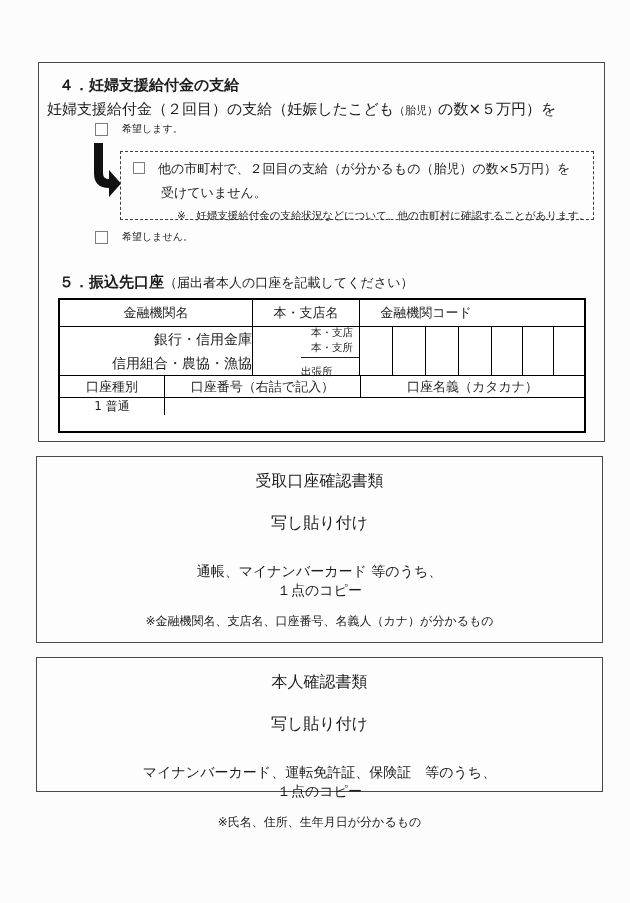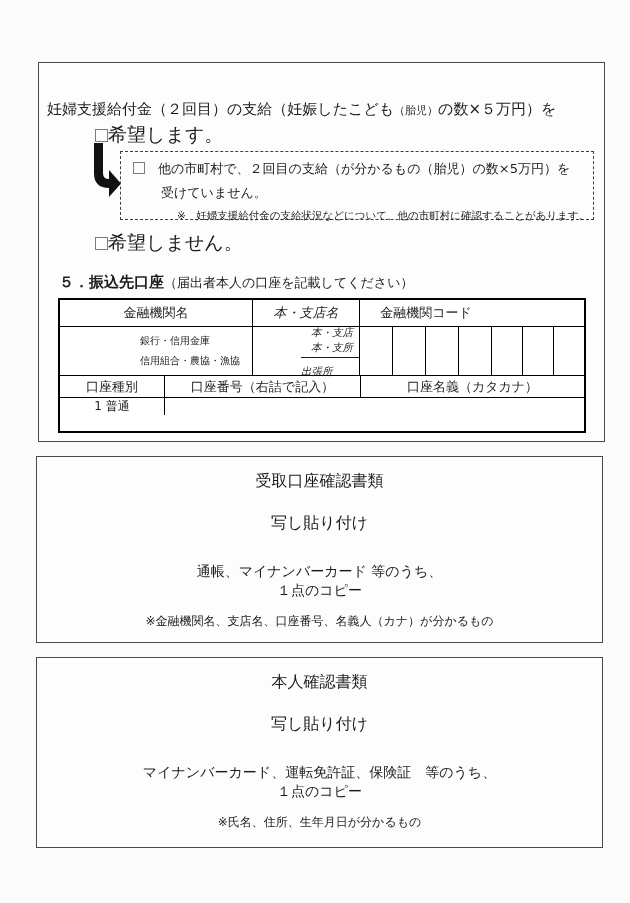--- a/index.html
+++ b/index.html
@@ -10,21 +10,21 @@
     color: #1c1c1c;
     background: #fcfcfc;
   }
   .panel { position: absolute; background: #fdfdfd; border: 1.5px solid #4a4a4a; }
 
   
   #box1 { left: 38px; top: 62px; width: 567px; height: 380px; }
   .h4 { position: absolute; left: 20px; top: 13px; font-size: 15px; font-weight: bold; }
   .intro { position: absolute; left: 8px; top: 37px; font-size: 15px; white-space: nowrap; }
   .intro .small-paren { font-size: 11px; }
-  .opt-row { position: absolute; display: flex; align-items: center; font-size: 19px; }
+  .opt-row { position: absolute; display: flex; align-items: flex-end; gap: 14px; font-size: 10px; }
   #opt-yes { left: 56px; top: 59px; }
   #opt-no  { left: 56px; top: 167px; }
   .checkbox {
     display: inline-block; width: 13px; height: 13px;
     border: 1.5px solid #7d7d7d; background: #fdfdfd; flex: 0 0 auto;
   }
   .arrow-wrap { position: absolute; left: 52px; top: 80px; width: 30px; height: 60px; }
   .dashed-box {
     position: absolute; left: 81px; top: 88px; width: 474px; height: 69px;
     border: 1.5px dashed #3f3f3f; padding: 8px 6px 4px 12px; background: #fdfdfd;
@@ -46,55 +46,56 @@
   .trow { display: flex; border-bottom: 1px solid #000; }
   .trow:last-child { border-bottom: none; }
   .tcell { border-right: 1px solid #000; display: flex; align-items: center; justify-content: center; }
   .tcell:last-child { border-right: none; }
   .hdr { font-size: 13px; }
   .r1 { height: 27px; }
   .r2 { height: 49px; }
   .r3 { height: 22px; }
   .r4 { height: 33px; flex-direction: column; }
   .w-bankname { width: 193px; flex: 0 0 auto; }
-  .w-branchname { width: 107px; flex: 0 0 auto; font-style: italic; }
+  .w-branchname { width: 107px; flex: 0 0 auto; }
   .w-bankcode { width: 132px; flex: 0 0 auto; }
   .w-branchcode { flex: 1 1 auto; }
   .w-acct-type { width: 105px; flex: 0 0 auto; }
   .w-acct-num { width: 196px; flex: 0 0 auto; }
   .w-acct-name { flex: 1 1 auto; }
   .code-cell { flex: 1 1 0; border-right: 1px solid #000; }
   .code-group { display: flex; padding: 0; align-items: stretch; }
   .code-group .code-cell:last-child { border-right: none; }
   .w-bankcode.code-group .code-cell:last-child { border-right: none; }
-  .bank-kind { margin-left: auto; margin-right: 12px; text-align: left; font-size: 10px; line-height: 1; }
+  .bank-kind { margin-left: auto; margin-right: 0; text-align: right; font-size: 14px; line-height: 1; }
   .bank-kind div:first-child { margin-bottom: 10px; }
   .cellA { justify-content: flex-start; }
   .cellB { flex-direction: column; align-items: stretch; justify-content: center; font-size: 10.5px; line-height: 1; padding: 3px 0; }
   .cellB .bt { text-align: right; padding-right: 6px; margin: 2px 0; }
   .cellB .bt-last { width: 58px; margin-left: auto; border-top: 1px solid #1c1c1c; padding-top: 8px; margin-top: 3px; padding-right: 6px; }
   .acct-type-val { font-size: 12px; }
   .num-group { display: flex; align-items: stretch; }
   .num-group .code-cell:last-child { border-right: none; }
 
   
   #box2 { left: 36px; top: 456px; width: 567px; height: 187px; }
-  #box3 { left: 36px; top: 657px; width: 567px; height: 191px; }
+  #box3 { left: 36px; top: 657px; width: 567px; height: 135px; }
   .attach { text-align: center; }
   .attach .title { font-size: 16px; margin-top: 14px; }
   .attach .subtitle { font-size: 16px; margin-top: 21px; }
   .attach .body1 { font-size: 14px; margin-top: 29px; }
   .attach .body2 { font-size: 14px; margin-top: 1px; }
   .attach .note { font-size: 12px; margin-top: 13px; }
 </style>
 </head>
 <body>
 
 <div class="panel" id="box1">
 
+  <div class="h4">４．妊婦支援給付金の支給</div>
 
   <div class="intro"><span>妊婦支援給付金（２回目）の支給（妊娠したこども</span><span class="small-paren">（胎児）</span><span>の数×５万円）を</span></div>
 
   <div class="opt-row" id="opt-yes">
     <span class="checkbox"></span>
     <span>希望します。</span>
   </div>
 
   <div class="arrow-wrap">
     <svg width="30" height="60" viewBox="0 0 30 60">

